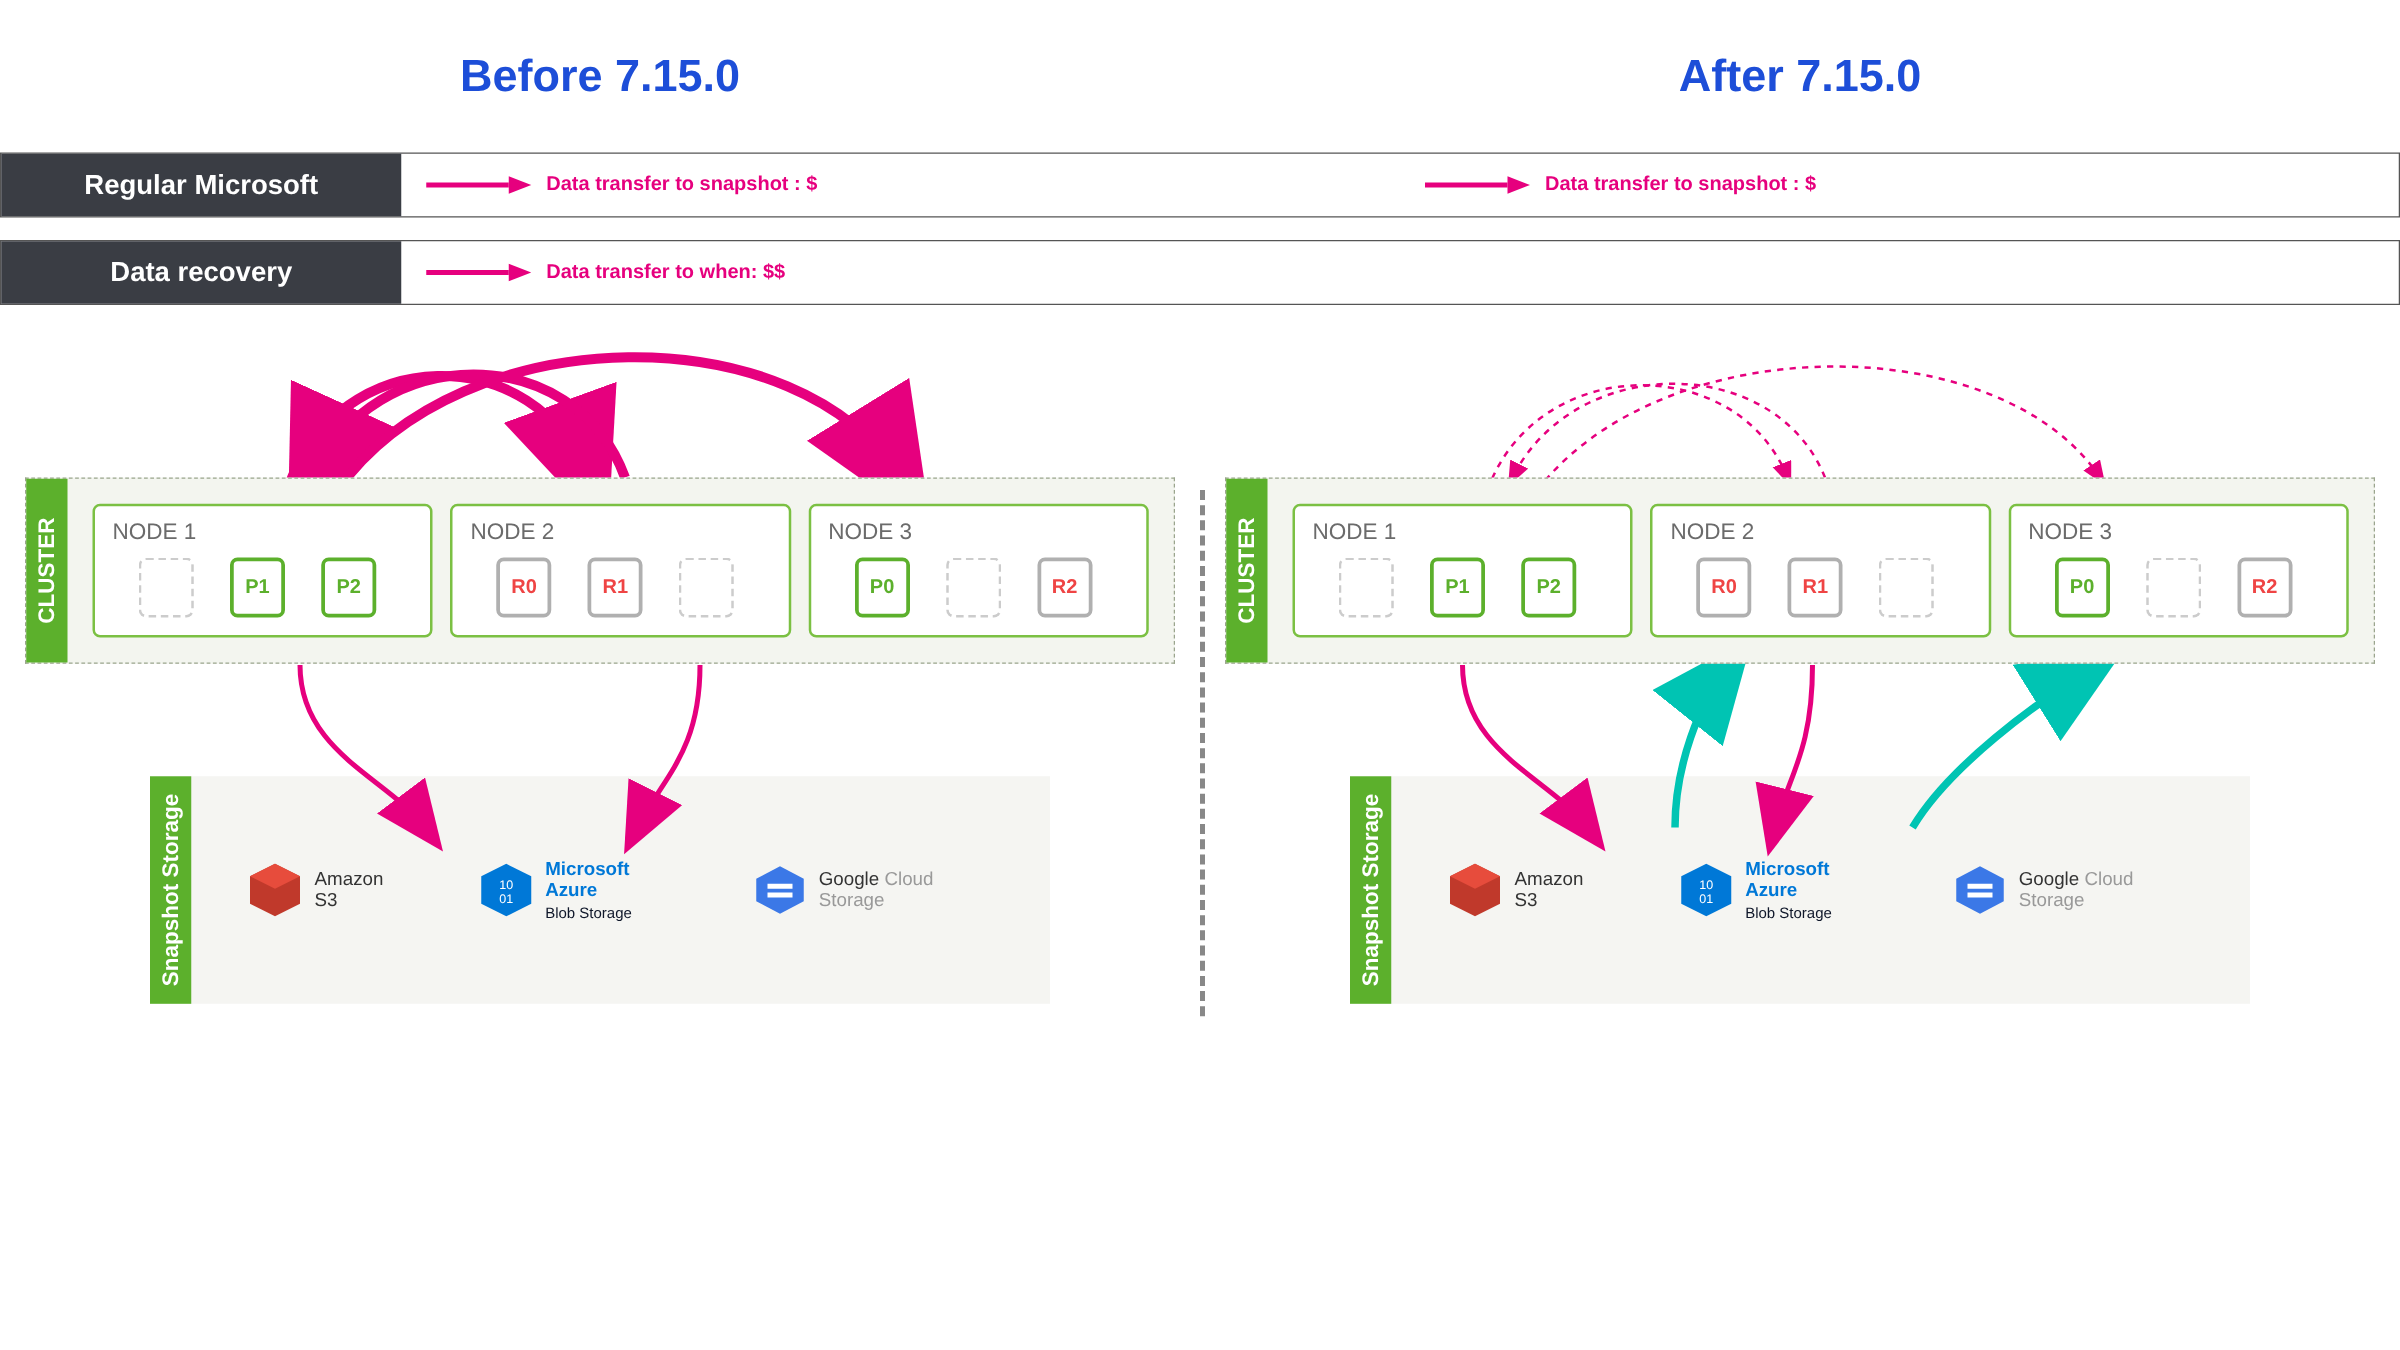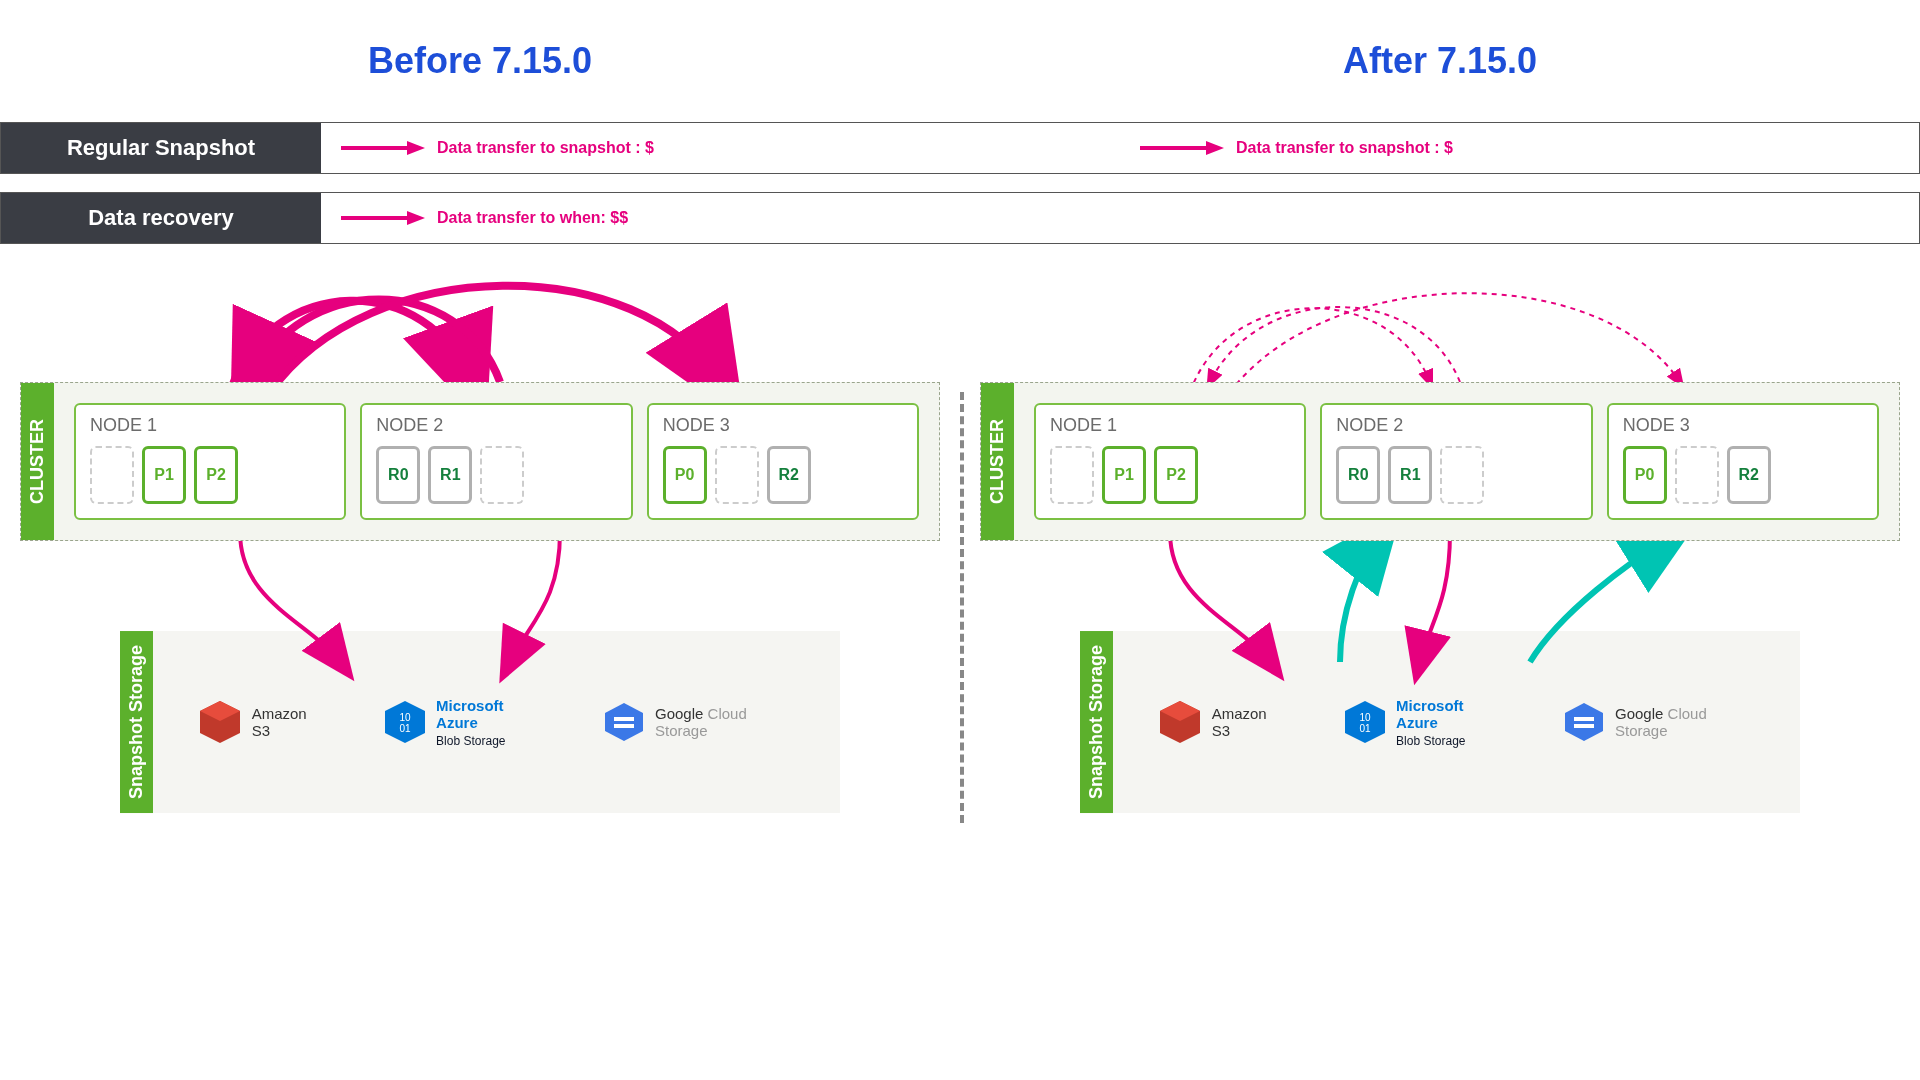--- a/index.html
+++ b/index.html
@@ -21,23 +21,23 @@
 .half { flex: 1; position: relative; padding: 0 20px; }
 
 .divider { position: absolute; left: 50%; top: 130px; bottom: 10px; border-left: 4px dashed #888; }
 
 .cluster { display: flex; background: #f3f5ef; border: 1px dashed #9aa58d; margin-top: 120px; position: relative; }
 .cluster-label, .storage-label { background: #5cb02c; color: white; writing-mode: vertical-rl; transform: rotate(180deg); display: flex; align-items: center; justify-content: center; padding: 14px 6px; font-weight: 700; font-size: 18px; }
 .nodes { display: flex; gap: 14px; padding: 20px; flex: 1; }
 .node { background: white; border: 2px solid #7bc043; border-radius: 6px; padding: 10px 14px 14px 14px; flex: 1; }
 .node-title { font-weight: 400; color: #6b6b6b; font-size: 18px; margin-bottom: 10px; }
 .shards { display: flex; gap: 8px; }
-.shard { width: 44px; height: 58px; border-radius: 6px; display: flex; align-items: center; justify-content: center; font-weight: 700; font-size: 16px; }
+.shard { width: 44px; height: 48px; border-radius: 6px; display: flex; align-items: center; justify-content: center; font-weight: 700; font-size: 16px; margin-left: 21px; }
 .shard-primary { border: 3px solid #5cb02c; color: #5cb02c; background: white; }
-.shard-replica { border: 3px solid #b0b0b0; color: #15803d; background: white; }
+.shard-replica { border: 3px solid #b0b0b0; color: #ef4444; background: white; }
 .shard-empty { border: 2px dashed #ccc; background: white; }
 
 .storage { display: flex; background: #f5f5f2; margin: 90px 100px 20px 100px; }
 .providers { display: flex; gap: 50px; padding: 22px 40px; flex: 1; align-items: center; justify-content: space-around; }
 .provider { display: flex; flex-direction: row; align-items: center; gap: 4px; }
 .provider-icon { width: 56px; height: 56px; display: flex; align-items: center; justify-content: center; }
 .provider-name { font-size: 15px; color: #333; }
 .azure-text { color: #0078d7; font-weight: 700; }
 .azure-sub { color: #0f172a; font-size: 12px; }
 
@@ -45,21 +45,21 @@
 </style>
 </head>
 <body>
 
 <div class="titles">
   <div class="title">Before 7.15.0</div>
   <div class="title">After 7.15.0</div>
 </div>
 
 <div class="legend-row">
-  <div class="legend-label">Regular Snapshot</div>
+  <div class="legend-label">Regular Microsoft</div>
   <div class="legend-cell">
     <div class="legend-line">
       <svg class="arrow-svg">
           <line x1="4" y1="10" x2="70" y2="10" stroke="#e6007e" stroke-width="4"></line>
           <polygon points="70,3 88,10 70,17" fill="#e6007e"></polygon>
         </svg>
       <span class="legend-text pink-text">Data transfer to snapshot : $</span>
     </div>
   </div>
   <div class="legend-cell">

